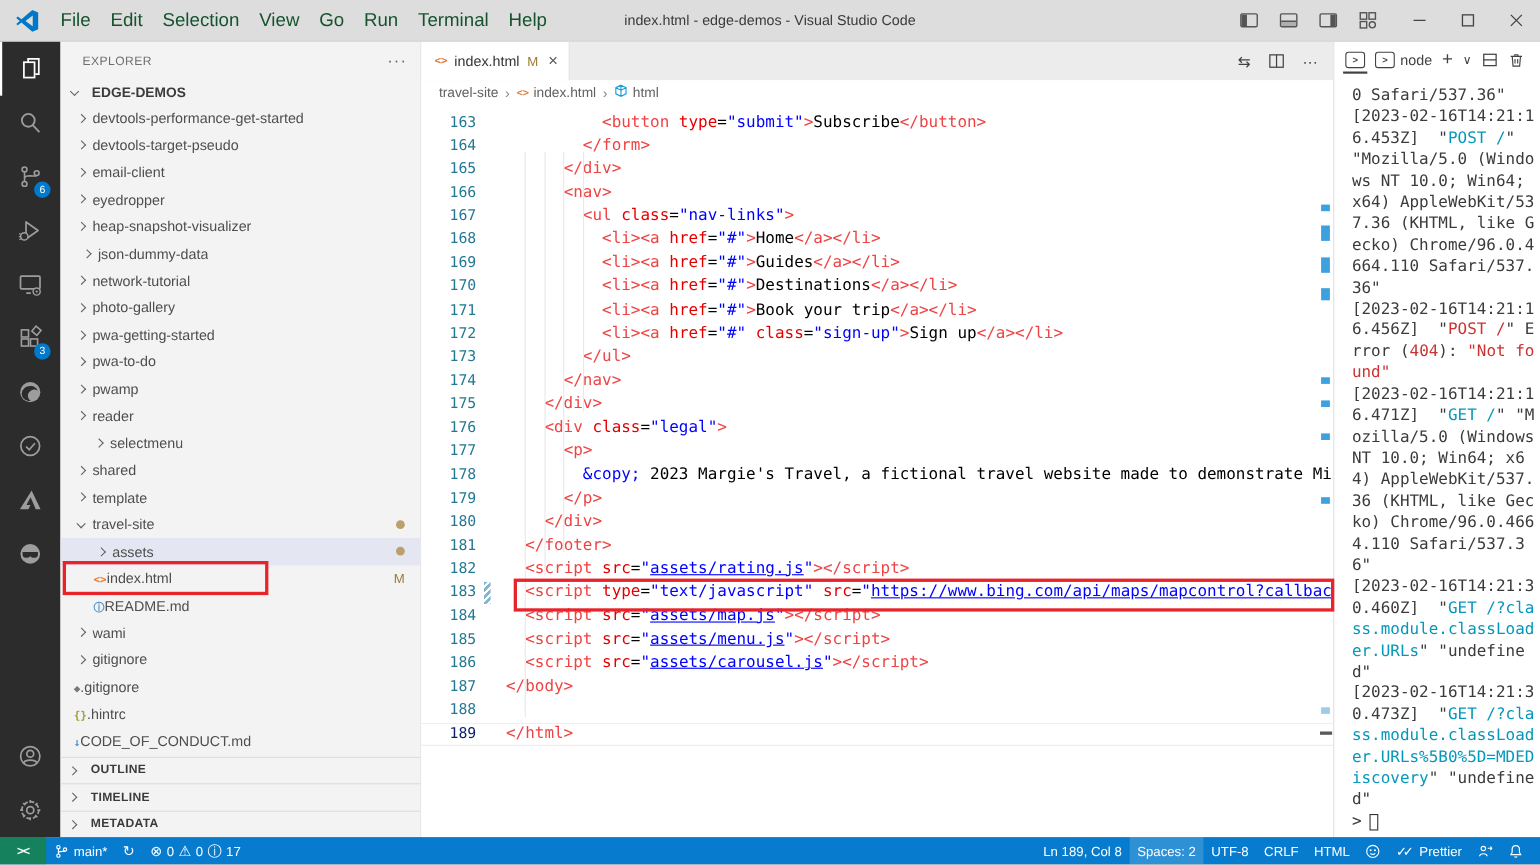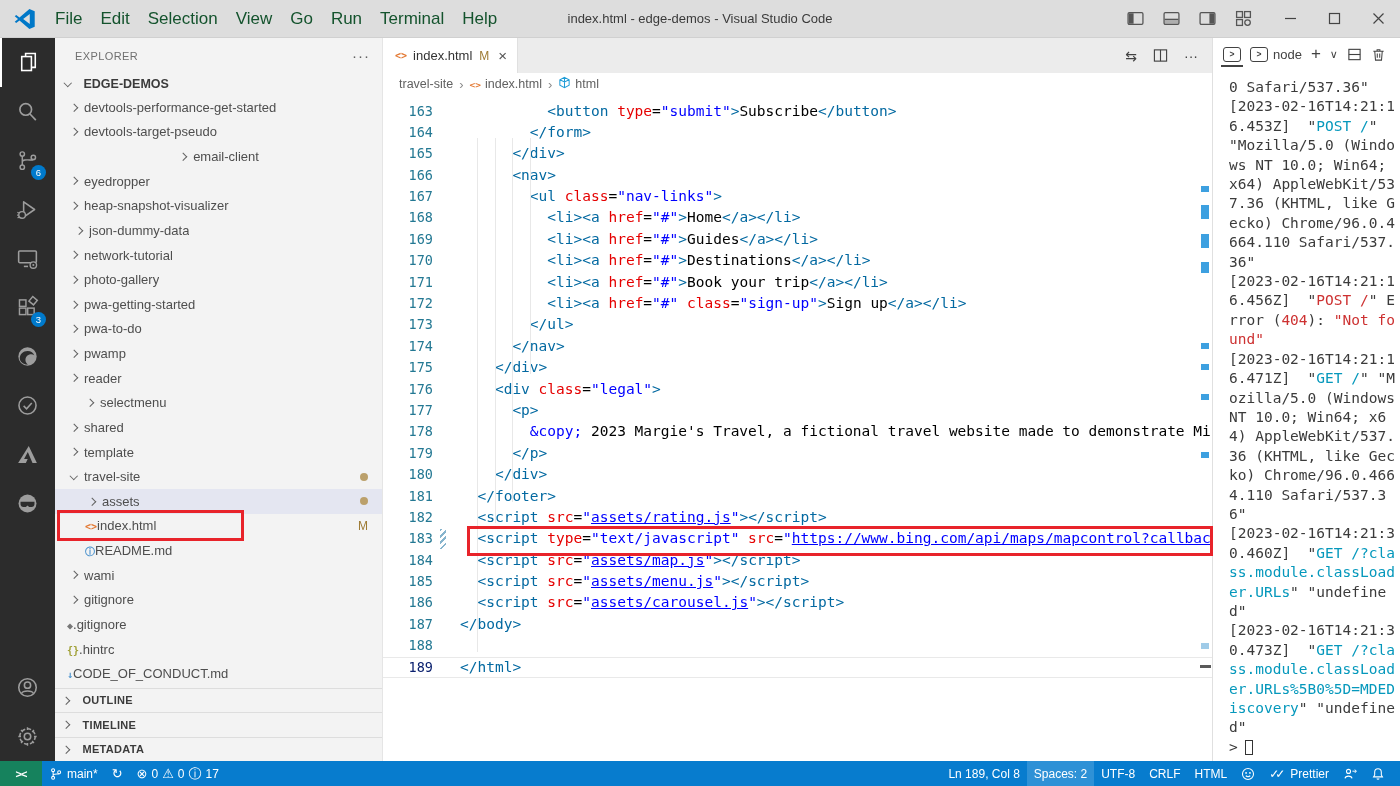--- a/index.html
+++ b/index.html
@@ -72,21 +72,21 @@
 
   .code-area { position:absolute; top:57px; left:0; right:0; bottom:0; overflow:hidden; padding-top:5.5px; }
   .crow { display:flex; height:21.4px; line-height:21.4px; font-family:"DejaVu Sans Mono",monospace; font-size:14.5px; position:relative; }
   .crow.cur { box-shadow: inset 0 1px #e9e9e9, inset 0 -1px #e9e9e9; }
   .ln { width:50px; flex:none; text-align:right; color:#237893; font-size:13.5px; }
   .crow.cur .ln { color:#0b216f; }
   .gut { width:16px; flex:none; position:relative; }
   .gut.mod::after { content:""; position:absolute; left:7px; top:1px; bottom:1px; width:6px;
         background:repeating-linear-gradient(135deg,#86b4cd 0 2px,#ffffff 2px 4.5px); }
   .crow pre { margin:0; padding-left:11px; white-space:pre; font-family:inherit; font-size:inherit; }
-  .tk-g { color:#0369a1; } .tk-a { color:#e50000; } .tk-s { color:#0000ff; }
+  .tk-g { color:#ef4444; } .tk-a { color:#e50000; } .tk-s { color:#0000ff; }
   .tk-t { color:#000000; } .tk-l { color:#0000ff; text-decoration:underline; }
   .guide { position:absolute; width:1px; background:#e8e8e8; z-index:1; }
   .ruler { position:absolute; top:0; right:0; width:14px; bottom:0; }
   .rmark { position:absolute; left:3px; width:8px; background:#3da0e0; }
   .rmark.light { background:#9fcbe8; }
   .rmark.cursor { background:#5a5a5a; left:2px; width:11px; }
 
   
   .panel { width:188px; flex:none; background:#fff; border-left:1px solid #e0e0e0; position:relative; overflow:hidden; }
   .panel-header { height:32px; display:flex; align-items:center; padding:0 6px 0 10px; gap:9px; }
@@ -282,21 +282,21 @@
               <span class="chev"></span>
             </span>
             <span class="tlabel">devtools-performance-get-started</span>
           </div>
           <div class="trow" style="padding-left: 12px;">
             <span class="chev-slot">
               <span class="chev"></span>
             </span>
             <span class="tlabel">devtools-target-pseudo</span>
           </div>
-          <div class="trow" style="padding-left: 12px; justify-content: center;">
+          <div class="trow" style="padding-left: 12px;">
             <span class="chev-slot">
               <span class="chev"></span>
             </span>
             <span class="tlabel">email-client</span>
           </div>
           <div class="trow" style="padding-left: 12px;">
             <span class="chev-slot">
               <span class="chev"></span>
             </span>
             <span class="tlabel">eyedropper</span>

